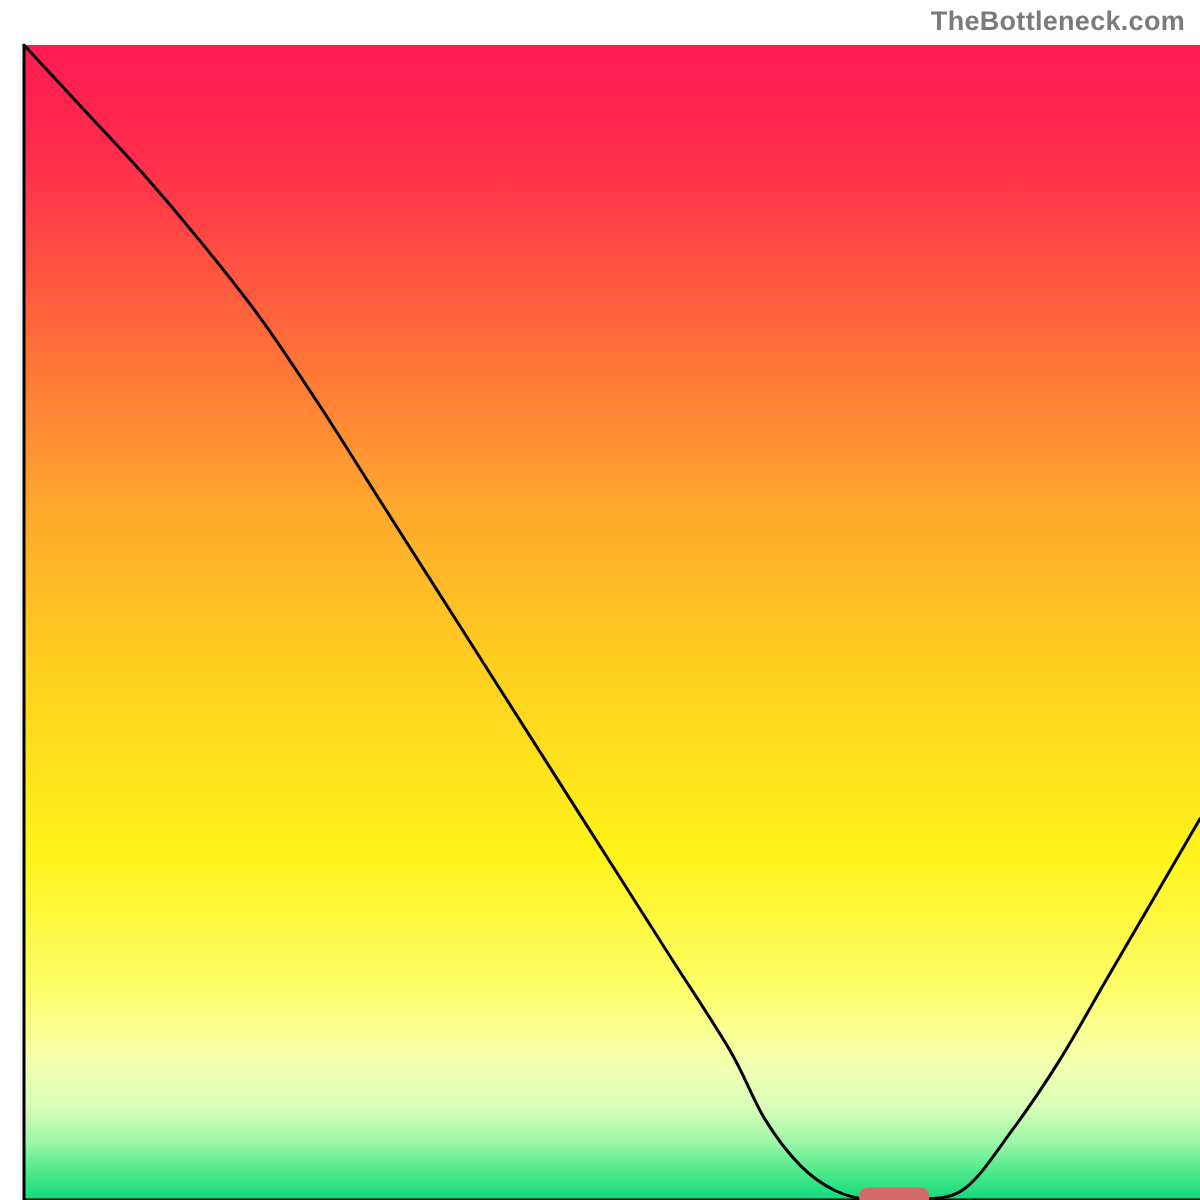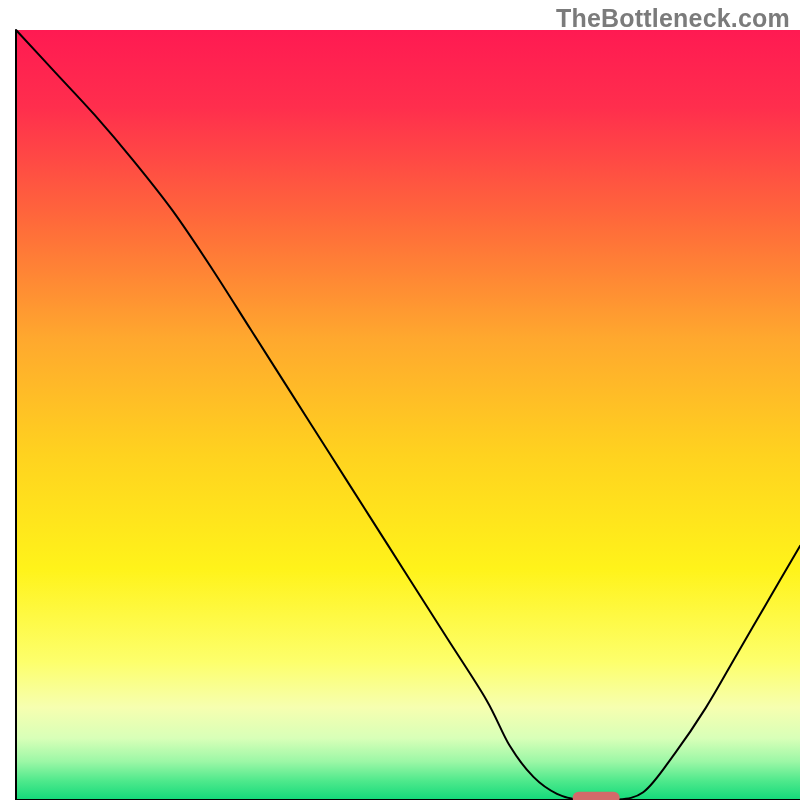--- a/index.html
+++ b/index.html
@@ -13,21 +13,21 @@
   .chart-wrap {
     position: relative;
     width: 800px;
     height: 800px;
   }
   .watermark {
     position: absolute;
     top: 4px;
     right: 10px;
     font-family: Arial, Helvetica, sans-serif;
-    font-size: 25px;
+    font-size: 18px;
     font-weight: 600;
     color: #7b7b7b;
     letter-spacing: 0.2px;
   }
 </style>
 </head>
 <body>
 
 <div class="chart-wrap">
   <div class="watermark">TheBottleneck.com</div>

